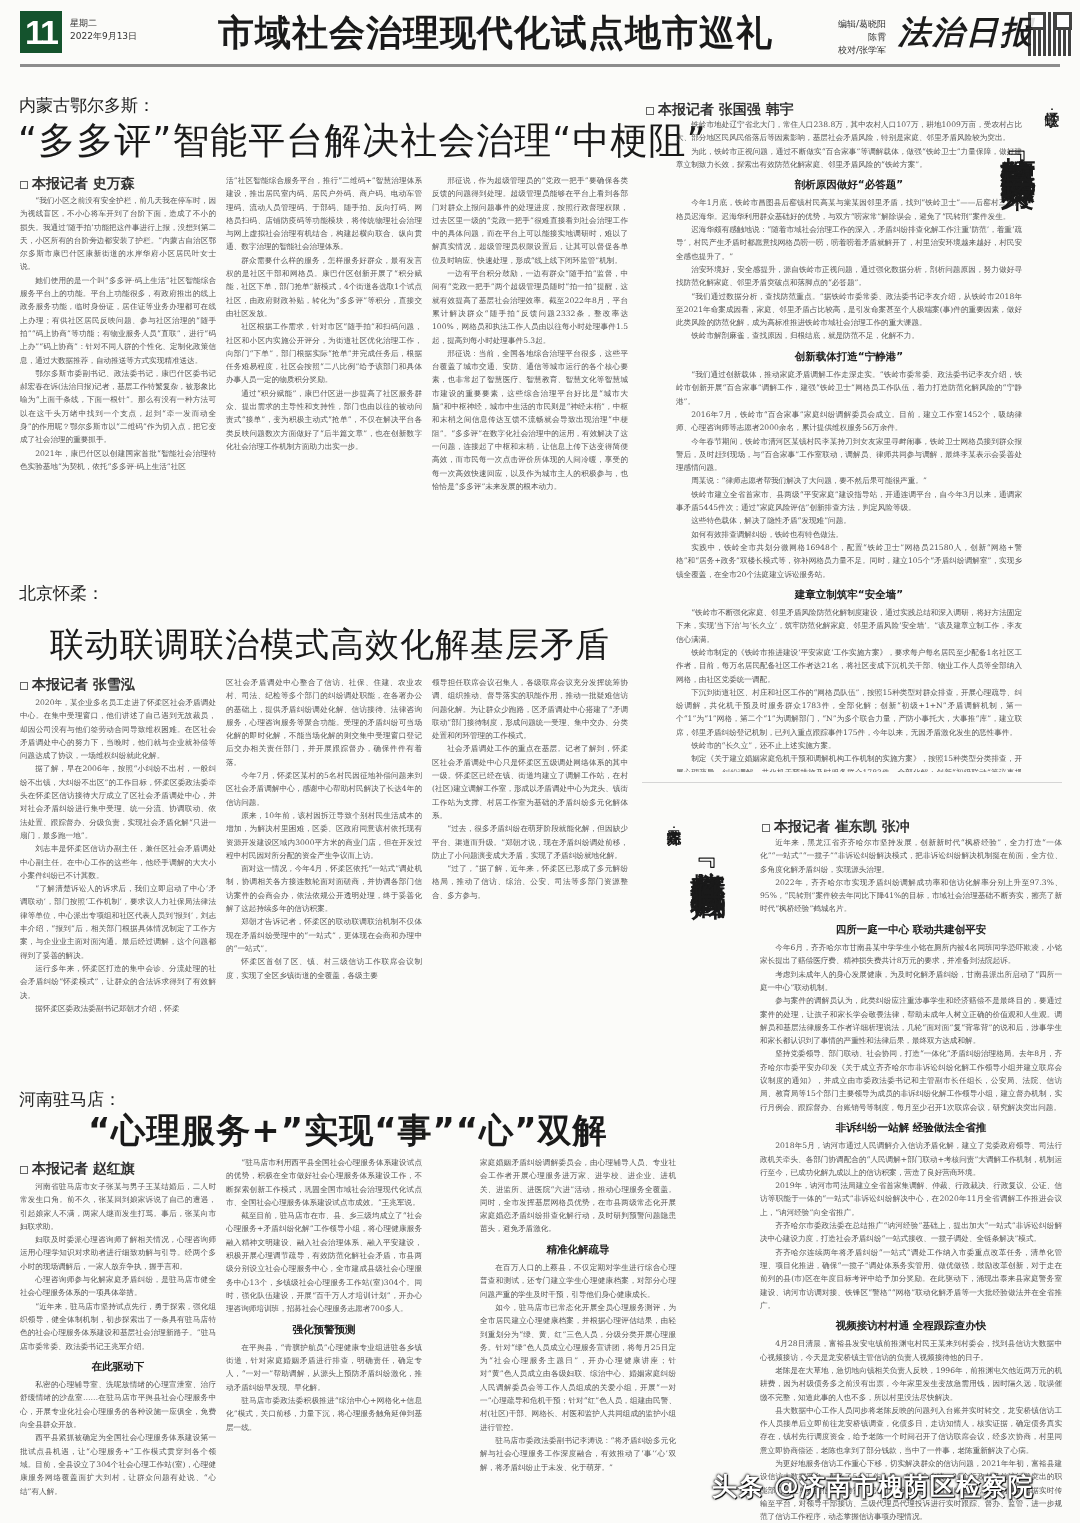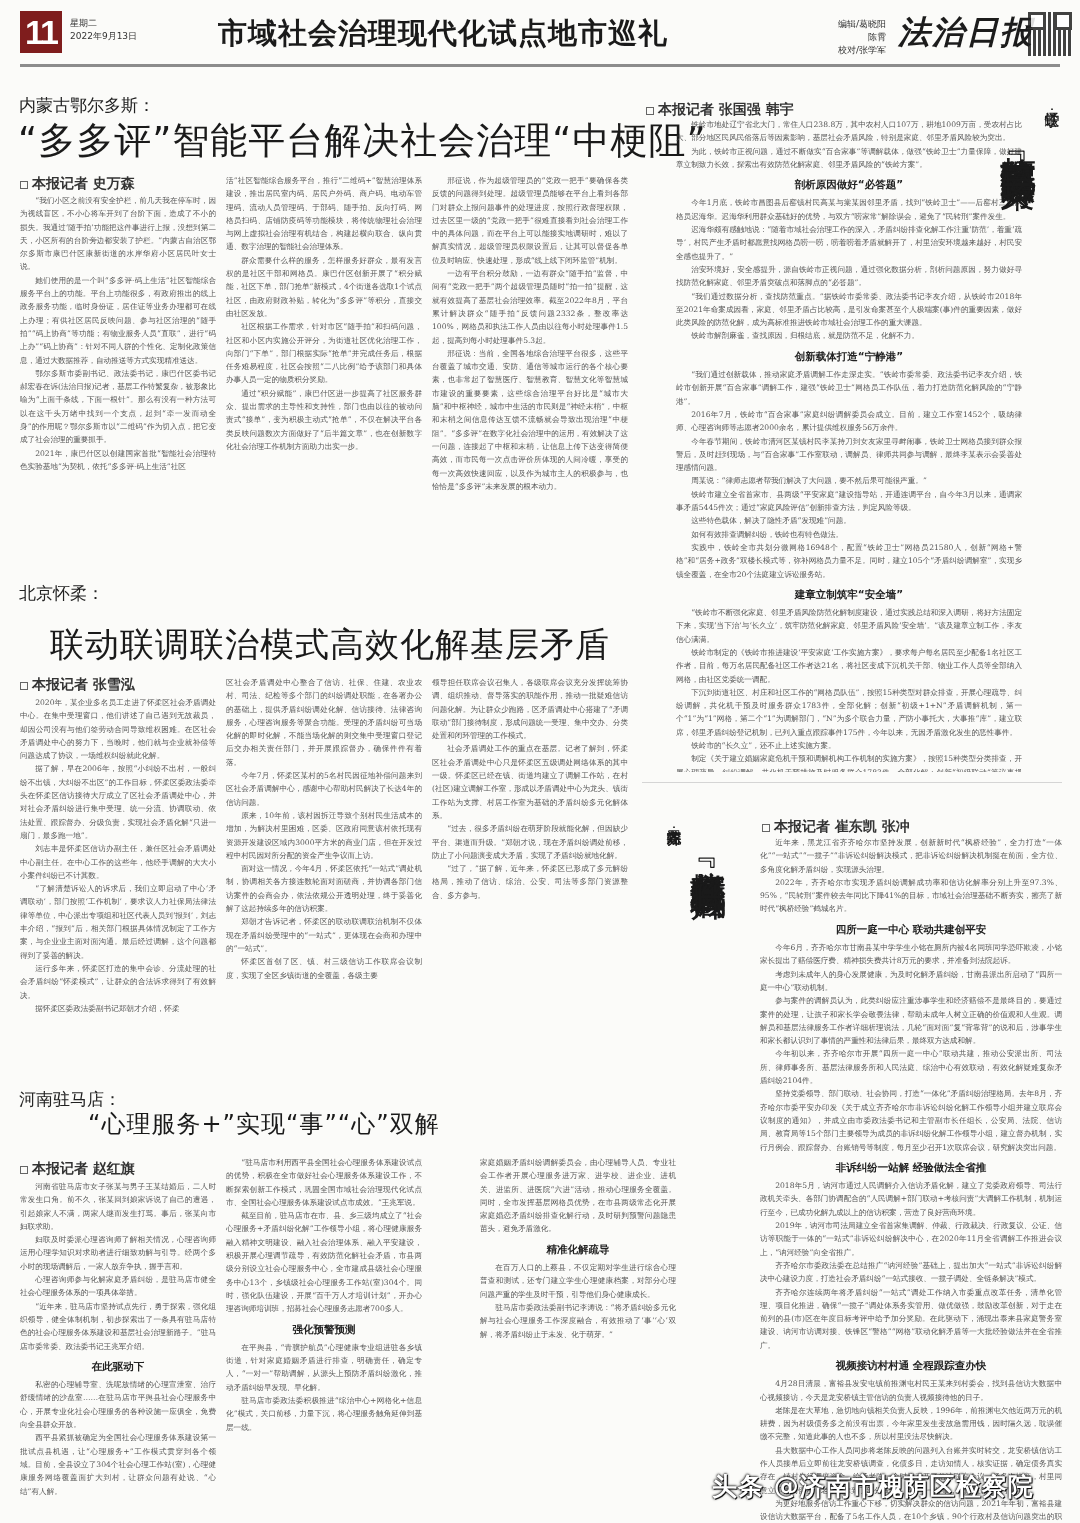--- a/index.html
+++ b/index.html
@@ -1,24 +1,24 @@
 <!DOCTYPE html>
 <html><head>
 <meta charset="utf-8">
 <style>
   * { box-sizing: border-box; margin: 0; padding: 0; }
   html, body { width: 1080px; height: 1523px; background: #fbfbf9; overflow: hidden; }
   body { font-family: "DejaVu Sans", "Liberation Sans", sans-serif; color: #333; position: relative; }
 
   
   .masthead { position: absolute; left: 18px; top: 8px; width: 1062px; height: 56px; }
-  .page-num { position: absolute; left: 2px; top: 3px; width: 42px; height: 42px; background: #7f1d1d; color: #fff;
+  .page-num { position: absolute; left: 2px; top: 3px; width: 42px; height: 42px; background: #14532d; color: #fff;
               font-family: "Liberation Sans", sans-serif; font-weight: bold; font-size: 34px; line-height: 42px; text-align: center; letter-spacing: -2px; }
   .date-block { position: absolute; left: 52px; top: 9px; font-size: 9px; line-height: 13px; color: #333; }
-  .section-title { position: absolute; left: 200px; top: 2px; font-size: 29px; font-weight: bold; color: #1a1a1a; letter-spacing: 1px; line-height: 46px; }
+  .section-title { position: absolute; left: 200px; top: 2px; font-size: 36px; font-weight: bold; color: #1a1a1a; letter-spacing: 1px; line-height: 46px; }
   .editors { position: absolute; left: 778px; top: 10px; font-size: 9px; line-height: 13px; text-align: right; color: #333; width: 90px; }
   .brand { position: absolute; left: 880px; top: 3px; font-family: "DejaVu Serif", serif; font-size: 32px; font-style: italic; font-weight: bold; color: #1c1c1c; letter-spacing: 2px; }
   .qr { position: absolute; left: 1010px; top: 4px; width: 44px; height: 44px; background:
         repeating-linear-gradient(90deg, #222 0 3px, #fff 3px 5px), #222; opacity: .85; }
   .qr::before, .qr::after { content: ""; position: absolute; width: 12px; height: 12px; border: 3px solid #222; background: #fff; }
   .qr::before { left: 0; top: 0; } .qr::after { right: 0; top: 0; }
   .rule { position: absolute; left: 20px; top: 64px; width: 1040px; height: 3px; background: #8c8c8c; }
 
   
   .kicker { position: absolute; font-size: 17px; color: #222; }
@@ -109,21 +109,21 @@
   <div class="col" style="left:432px;top:676px;width:196px;height:370px;">
     <p style="text-indent:0">领导担任联席会议召集人，各级联席会议充分发挥统筹协调、组织推动、督导落实的职能作用，推动一批疑难信访问题化解。为让群众少跑路，区矛盾调处中心搭建了“矛调联动”部门接待制度，形成问题统一受理、集中交办、分类处置和闭环管理的工作模式。</p>
     <p>社会矛盾调处工作的重点在基层。记者了解到，怀柔区社会矛盾调处中心只是怀柔区五级调处网络体系的其中一级。怀柔区已经在镇、街道均建立了调解工作站，在村(社区)建立调解工作室，形成以矛盾调处中心为龙头、镇街工作站为支撑、村居工作室为基础的矛盾纠纷多元化解体系。</p>
     <p>“过去，很多矛盾纠纷在萌芽阶段就能化解，但因缺少平台、渠道而升级。”郑朝才说，现在矛盾纠纷调处前移，防止了小问题演变成大矛盾，实现了矛盾纠纷就地化解。</p>
     <p>“过了，”据了解，近年来，怀柔区已形成了多元解纷格局，推动了信访、综治、公安、司法等多部门资源整合、多方参与。</p>
   </div>
 </section>
 
 <section>
   <div class="kicker" style="left:19px;top:1088px;">河南驻马店：</div>
-  <div class="headline" style="left:88px;top:1108px;font-size:24px;">“心理服务+”实现“事”“心”双解</div>
+  <div class="headline" style="left:88px;top:1108px;font-size:34px;font-weight:bold;">“心理服务+”实现“事”“心”双解</div>
   <div class="byline" style="left:20px;top:1160px;"><span class="box"></span><span>本报记者 赵红旗</span></div>
 
   <div class="col" style="left:20px;top:1180px;width:196px;height:343px;">
     <p>河南省驻马店市女子张某与男子王某结婚后，二人时常发生口角。前不久，张某回到娘家诉说了自己的遭遇，引起娘家人不满，两家人继而发生打骂。事后，张某向市妇联求助。</p>
     <p>妇联及时委派心理咨询师了解相关情况，心理咨询师运用心理学知识对求助者进行细致劝解与引导。经两个多小时的现场调解后，一家人放弃争执，握手言和。</p>
     <p>心理咨询师参与化解家庭矛盾纠纷，是驻马店市健全社会心理服务体系的一项具体举措。</p>
     <p>“近年来，驻马店市坚持试点先行，勇于探索，强化组织领导，健全体制机制，初步探索出了一条具有驻马店特色的社会心理服务体系建设和基层社会治理新路子。”驻马店市委常委、政法委书记王兆军介绍。</p>
     <div class="subhead">在此驱动下</div>
     <p>私密的心理辅导室、洗呢放情绪的心理宣泄室、治疗舒缓情绪的沙盘室……在驻马店市平舆县社会心理服务中心，开展专业化社会心理服务的各种设施一应俱全，免费向全县群众开放。</p>
     <p>西平县紧抓被确定为全国社会心理服务体系建设第一批试点县机遇，让“心理服务+”工作模式贯穿到各个领域。目前，全县设立了304个社会心理工作站(室)，心理健康服务网络覆盖面扩大到村，让群众问题有处说、“心结”有人解。</p>
@@ -132,20 +132,21 @@
     <p>“驻马店市利用西平县全国社会心理服务体系建设试点的优势，积极在全市做好社会心理服务体系建设工作，不断探索创新工作模式，巩固全国市域社会治理现代化试点市、全国社会心理服务体系建设试点市成效。”王兆军说。</p>
     <p>截至目前，驻马店市在市、县、乡三级均成立了“社会心理服务+矛盾纠纷化解”工作领导小组，将心理健康服务融入精神文明建设、融入社会治理体系、融入平安建设，积极开展心理调节疏导，有效防范化解社会矛盾，市县两级分别设立社会心理服务中心，全市建成县级社会心理服务中心13个，乡镇级社会心理服务工作站(室)304个。同时，强化队伍建设，开展“百千万人才培训计划”，开办心理咨询师培训班，招募社会心理服务志愿者700多人。</p>
     <div class="subhead">强化预警预测</div>
     <p>在平舆县，“青骥护航员”心理健康专业组进驻各乡镇街道，针对家庭婚姻矛盾进行排查，明确责任，确定专人，“一对一”帮助调解，从源头上预防矛盾纠纷激化，推动矛盾纠纷早发现、早化解。</p>
     <p>驻马店市委政法委积极推进“综治中心+网格化+信息化”模式，关口前移，力量下沉，将心理服务触角延伸到基层一线。</p>
   </div>
   <div class="col" style="left:432px;top:1156px;width:196px;height:367px;margin-left:48px;">
     <p style="text-indent:0">家庭婚姻矛盾纠纷调解委员会，由心理辅导人员、专业社会工作者开展心理服务进万家、进学校、进企业、进机关、进监所、进医院“六进”活动，推动心理服务全覆盖。同时，全市发挥基层网格员优势，在市县两级常态化开展家庭婚恋矛盾纠纷排查化解行动，及时研判预警问题隐患苗头，避免矛盾激化。</p>
     <div class="subhead">精准化解疏导</div>
     <p>在百万人口的上蔡县，不仅定期对学生进行综合心理普查和测试，还专门建立学生心理健康档案，对部分心理问题严重的学生及时干预，引导他们身心健康成长。</p>
+    <p>如今，驻马店市已常态化开展全员心理服务测评，为全市居民建立心理健康档案，并根据心理评估结果，由轻到重划分为“绿、黄、红”三色人员，分级分类开展心理服务。针对“绿”色人员成立心理服务宣讲团，将每月25日定为“社会心理服务主题日”，开办心理健康讲座；针对“黄”色人员成立由各级妇联、综治中心、婚姻家庭纠纷人民调解委员会等工作人员组成的关爱小组，开展“一对一”心理疏导和危机干预；针对“红”色人员，组建由民警、村(社区)干部、网格长、村医和监护人共同组成的监护小组进行管控。</p>
     <p>驻马店市委政法委副书记李涛说：“将矛盾纠纷多元化解与社会心理服务工作深度融合，有效推动了‘事’‘心’双解，将矛盾纠纷止于未发、化于萌芽。”</p>
   </div>
 </section>
 
 <section>
   <div class="byline" style="left:646px;top:101px;"><span class="box"></span><span>本报记者 张国强 韩宇</span></div>
   <div class="col" style="left:676px;top:118px;width:346px;height:654px;">
     <p>铁岭市地处辽宁省北大门，常住人口238.8万，其中农村人口107万，耕地1009万亩，受农村占比大、部分地区民风民俗落后等因素影响，基层社会矛盾风险，特别是家庭、邻里矛盾风险较为突出。</p>
     <p>为此，铁岭市正视问题，通过不断做实“百合家事”等调解载体，做强“铁岭卫士”力量保障，做好建章立制致力长效，探索出有效防范化解家庭、邻里矛盾风险的“铁岭方案”。</p>
     <div class="subhead">剖析原因做好“必答题”</div>
@@ -181,21 +182,20 @@
   <div class="vert vert-kicker" style="left:664px;top:818px;">黑龙江齐齐哈尔：</div>
   <div class="vert vert-title" style="left:690px;top:842px;">擦亮新时代『枫桥经验』鹤城名片</div>
   <div class="byline" style="left:762px;top:818px;"><span class="box"></span><span>本报记者 崔东凯 张冲</span></div>
   <div class="col" style="left:760px;top:836px;width:302px;height:687px;">
     <p>近年来，黑龙江省齐齐哈尔市坚持发展，创新新时代“枫桥经验”，全力打造“一体化”“一站式”“一揽子”“非诉讼纠纷解决模式，把非诉讼纠纷解决机制挺在前面，全方位、多角度化解矛盾纠纷，实现源头治理。</p>
     <p>2022年，齐齐哈尔市实现矛盾纠纷调解成功率和信访化解率分别上升至97.3%、95%，“民转刑”案件较去年同比下降41%的目标，市域社会治理基础不断夯实，擦亮了新时代“枫桥经验”鹤城名片。</p>
     <div class="subhead">四所一庭一中心 联动共建创平安</div>
     <p>今年6月，齐齐哈尔市甘南县某中学学生小铭在厕所内被4名同班同学恐吓欺凌，小铭家长提出了赔偿医疗费、精神损失费共计8万元的要求，并准备到法院起诉。</p>
     <p>考虑到未成年人的身心发展健康，为及时化解矛盾纠纷，甘南县派出所启动了“四所一庭一中心”联动机制。</p>
     <p>参与案件的调解员认为，此类纠纷应注重涉事学生和经济赔偿不是最终目的，要通过案件的处理，让孩子和家长学会敬畏法律，帮助未成年人树立正确的价值观和人生观。调解员和基层法律服务工作者详细析理说法，几轮“面对面”复“背靠背”的说和后，涉事学生和家长都认识到了事情的严重性和法律后果，最终双方达成和解。</p>
-    <p>今年初以来，齐齐哈尔市开展“四所一庭一中心”联动共建，推动公安派出所、司法所、律师事务所、基层法律服务所和人民法庭、综治中心有效联动，有效化解疑难复杂矛盾纠纷2104件。</p>
     <p>坚持党委领导、部门联动、社会协同，打造“一体化”矛盾纠纷治理格局。去年8月，齐齐哈尔市委平安办印发《关于成立齐齐哈尔市非诉讼纠纷化解工作领导小组并建立联席会议制度的通知》，并成立由市委政法委书记和主管副市长任组长，公安局、法院、信访局、教育局等15个部门主要领导为成员的非诉纠纷化解工作领导小组，建立督办机制，实行月例会、跟踪督办、台账销号等制度，每月至少召开1次联席会议，研究解决突出问题。</p>
     <div class="subhead">非诉纠纷一站解 经验做法全省推</div>
     <p>2018年5月，讷河市通过人民调解介入信访矛盾化解，建立了党委政府领导、司法行政机关牵头、各部门协调配合的“人民调解+部门联动+考核问责”大调解工作机制，机制运行至今，已成功化解九成以上的信访积案，营造了良好营商环境。</p>
     <p>2019年，讷河市司法局建立全省首家集调解、仲裁、行政裁决、行政复议、公证、信访等职能于一体的“一站式”非诉讼纠纷解决中心，在2020年11月全省调解工作推进会议上，“讷河经验”向全省推广。</p>
     <p>齐齐哈尔市委政法委在总结推广“讷河经验”基础上，提出加大“一站式”非诉讼纠纷解决中心建设力度，打造社会矛盾纠纷“一站式接收、一揽子调处、全链条解决”模式。</p>
     <p>齐齐哈尔连续两年将矛盾纠纷“一站式”调处工作纳入市委重点改革任务，清单化管理、项目化推进，确保“一揽子”调处体系务实管用、做优做强，鼓励改革创新，对于走在前列的县(市)区在年度目标考评中给予加分奖励。在此驱动下，涌现出泰来县家庭警务室建设、讷河市访调对接、铁锋区“警格”“网格”联动化解矛盾等一大批经验做法并在全省推广。</p>
     <div class="subhead">视频接访村村通 全程跟踪查办快</div>
     <p>4月28日清晨，富裕县发安屯镇前推渊屯村民王某来到村委会，找到县信访大数据中心视频接访，今天是龙安桥镇主管信访的负责人视频接待他的日子。</p>
     <p>老陈是在大草地，急切地向镇相关负责人反映，1996年，前推渊屯欠他近两万元的机耕费，因为村级债务多之前没有出票，今年家里发生变故急需用钱，因时隔久远，耽误催缴不完整，知道此事的人也不多，所以村里没法尽快解决。</p>
     <p>县大数据中心工作人员同步将老陈反映的问题列入台账并实时转交，龙安桥镇信访工作人员接单后立即前往龙安桥镇调查，化债多日，走访知情人，核实证据，确定债务真实存在，镇村先行调度资金，给予老陈一个时间召开了信访联席会议，经多次协商，村里同意立即协商偿还，老陈也拿到了部分钱款，当中了一件事，老陈重新解决了心病。</p>

